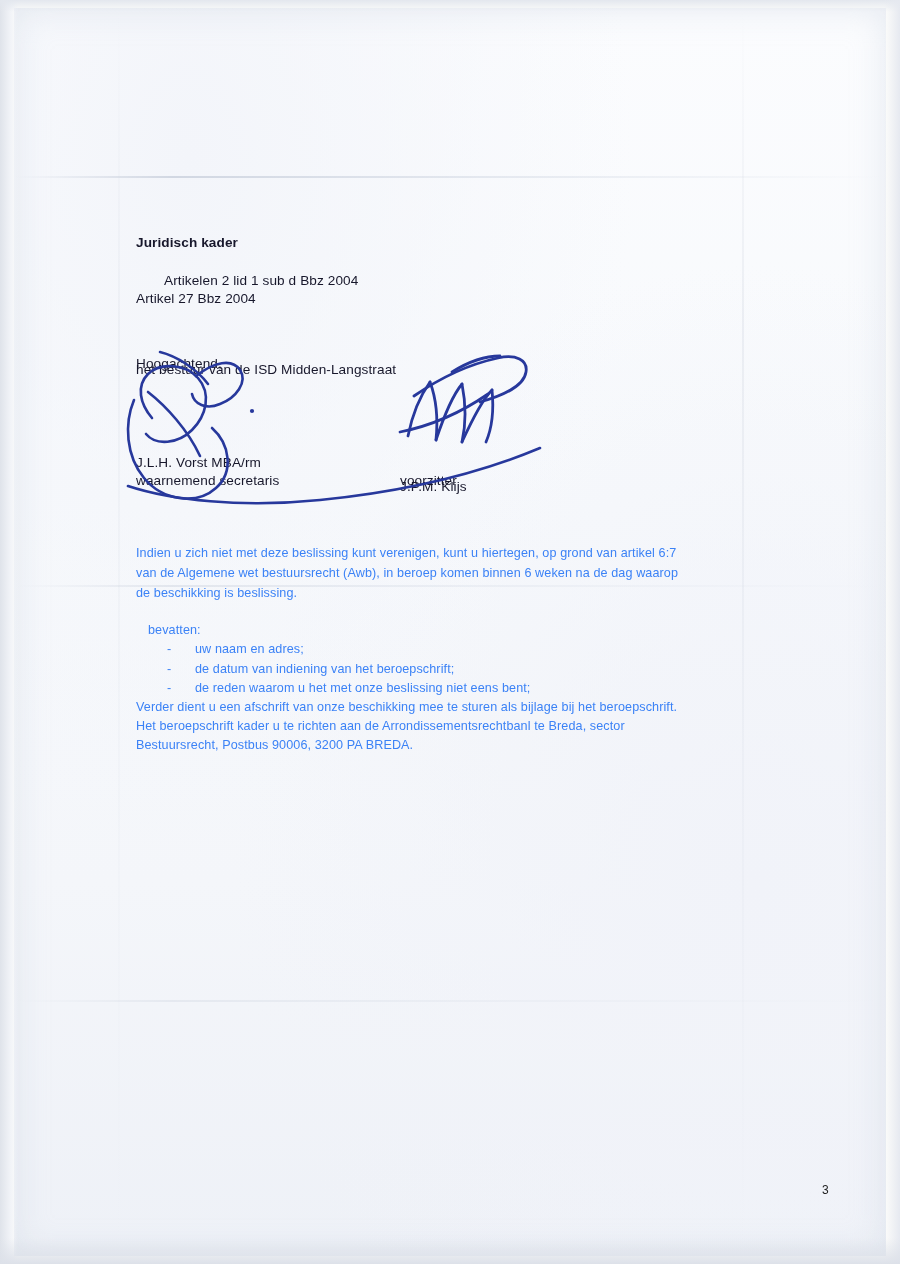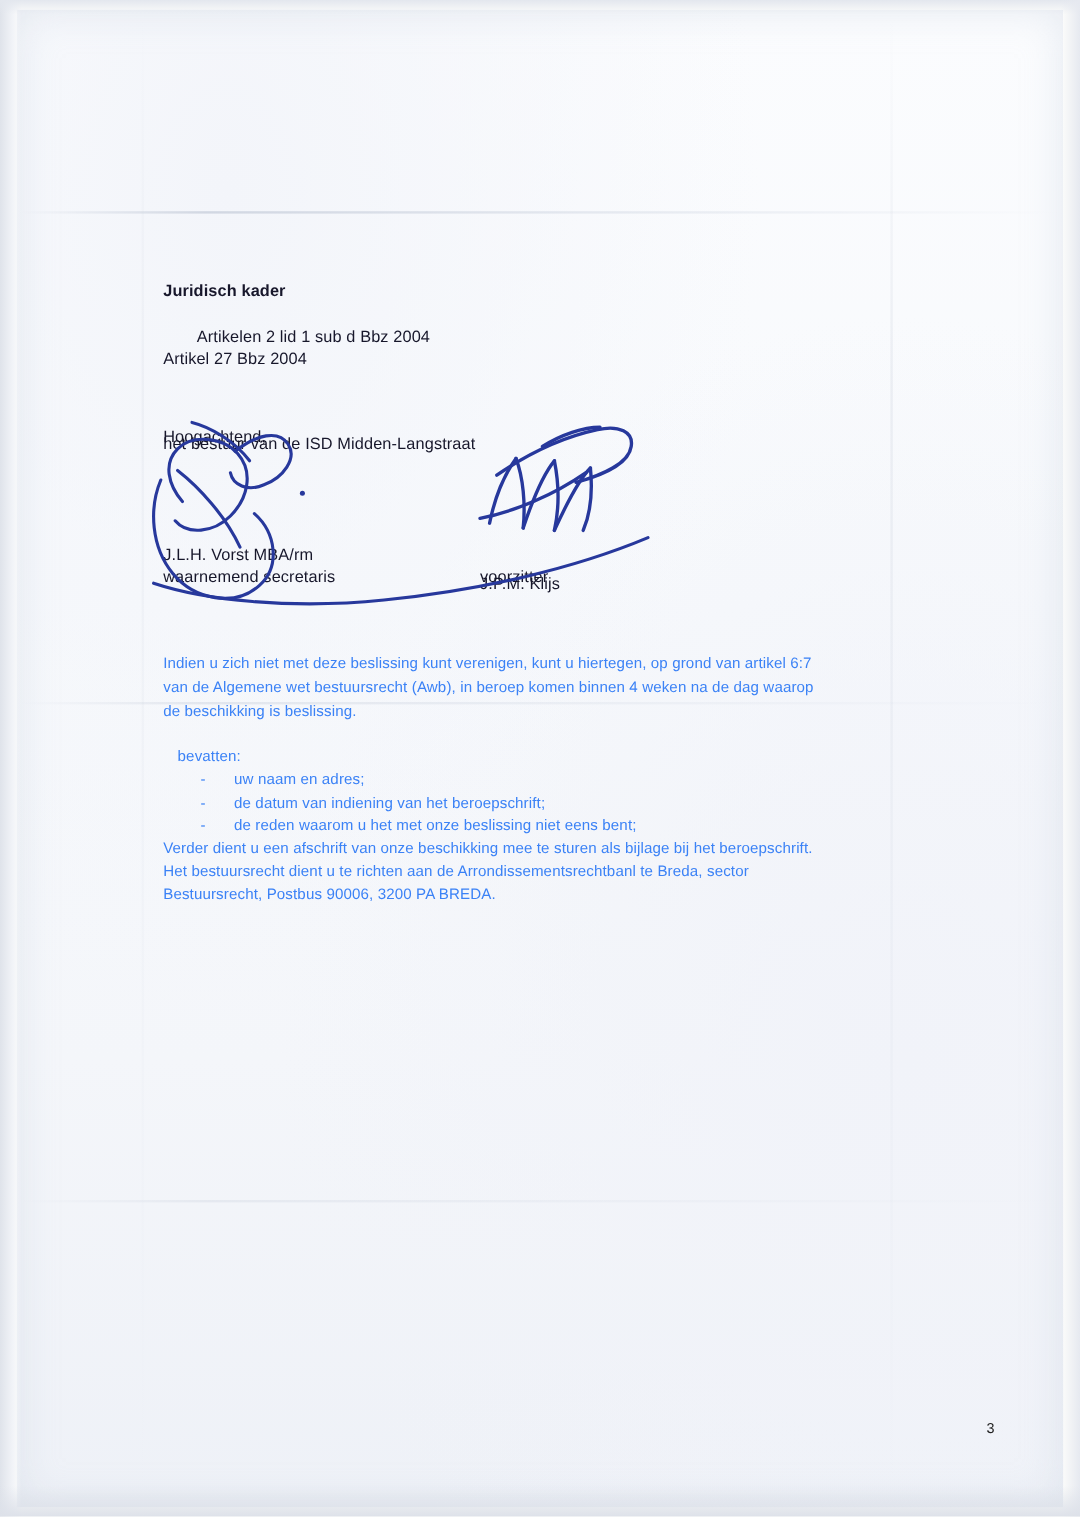--- a/index.html
+++ b/index.html
@@ -129,36 +129,36 @@
     <div class="t" style="left:136px; top:354px;">Hoogachtend,</div>
     <div class="t" style="left:136px; top:360px;">het bestuur van de ISD Midden-Langstraat</div>
 
     <div class="t" style="left:136px; top:453px;">J.L.H. Vorst MBA/rm</div>
     <div class="t" style="left:136px; top:471px;">waarnemend secretaris</div>
 
     <div class="t" style="left:400px; top:477px;">J.P.M. Klijs</div>
     <div class="t" style="left:400px; top:471px;">voorzitter</div>
 
     <div class="t small" style="left:136px; top:544px;">Indien u zich niet met deze beslissing kunt verenigen, kunt u hiertegen, op grond van artikel 6:7</div>
-    <div class="t small" style="left:136px; top:564px;">van de Algemene wet bestuursrecht (Awb), in beroep komen binnen 4 weken na de dag waarop</div>
+    <div class="t small" style="left:136px; top:564px;">van de Algemene wet bestuursrecht (Awb), in beroep komen binnen 6 weken na de dag waarop</div>
     <div class="t small" style="left:136px; top:584px;">de beschikking is beslissing.</div>
 
     <div class="t small" style="left:136px; top:621px;padding-left:12px;">bevatten:</div>
 
     <div class="t small" style="left:167px; top:640px;">-</div>
     <div class="t small" style="left:195px; top:640px;">uw naam en adres;</div>
 
     <div class="t small" style="left:167px; top:660px;">-</div>
     <div class="t small" style="left:195px; top:660px;">de datum van indiening van het beroepschrift;</div>
 
     <div class="t small" style="left:167px; top:679px;">-</div>
     <div class="t small" style="left:136px; top:698px;">Verder dient u een afschrift van onze beschikking mee te sturen als bijlage bij het beroepschrift.</div>
 
     <div class="t small" style="left:195px; top:679px;">de reden waarom u het met onze beslissing niet eens bent;</div>
-    <div class="t small" style="left:136px; top:717px;">Het bestuursrecht dient u te richten aan de Arrondissementsrechtbanl te Breda, sector</div>
+    <div class="t small" style="left:136px; top:717px;">Het beroepschrift kader u te richten aan de Arrondissementsrechtbanl te Breda, sector</div>
     <div class="t small" style="left:136px; top:736px;">Bestuursrecht, Postbus 90006, 3200 PA BREDA.</div>
 
     <div class="pageno" style="left:822px; top:1183px;">3</div>
   </div>
 
   <svg class="sig-layer" viewBox="0 0 900 1264">
     <g fill="none" stroke="#27389c" stroke-linecap="round" stroke-linejoin="round">
 
       <g stroke-width="2.6">
         <path d="M152 418 C140 404, 136 386, 148 374 C160 362, 186 364, 198 378 C212 394, 206 416, 192 430 C178 444, 156 446, 146 434"></path>

